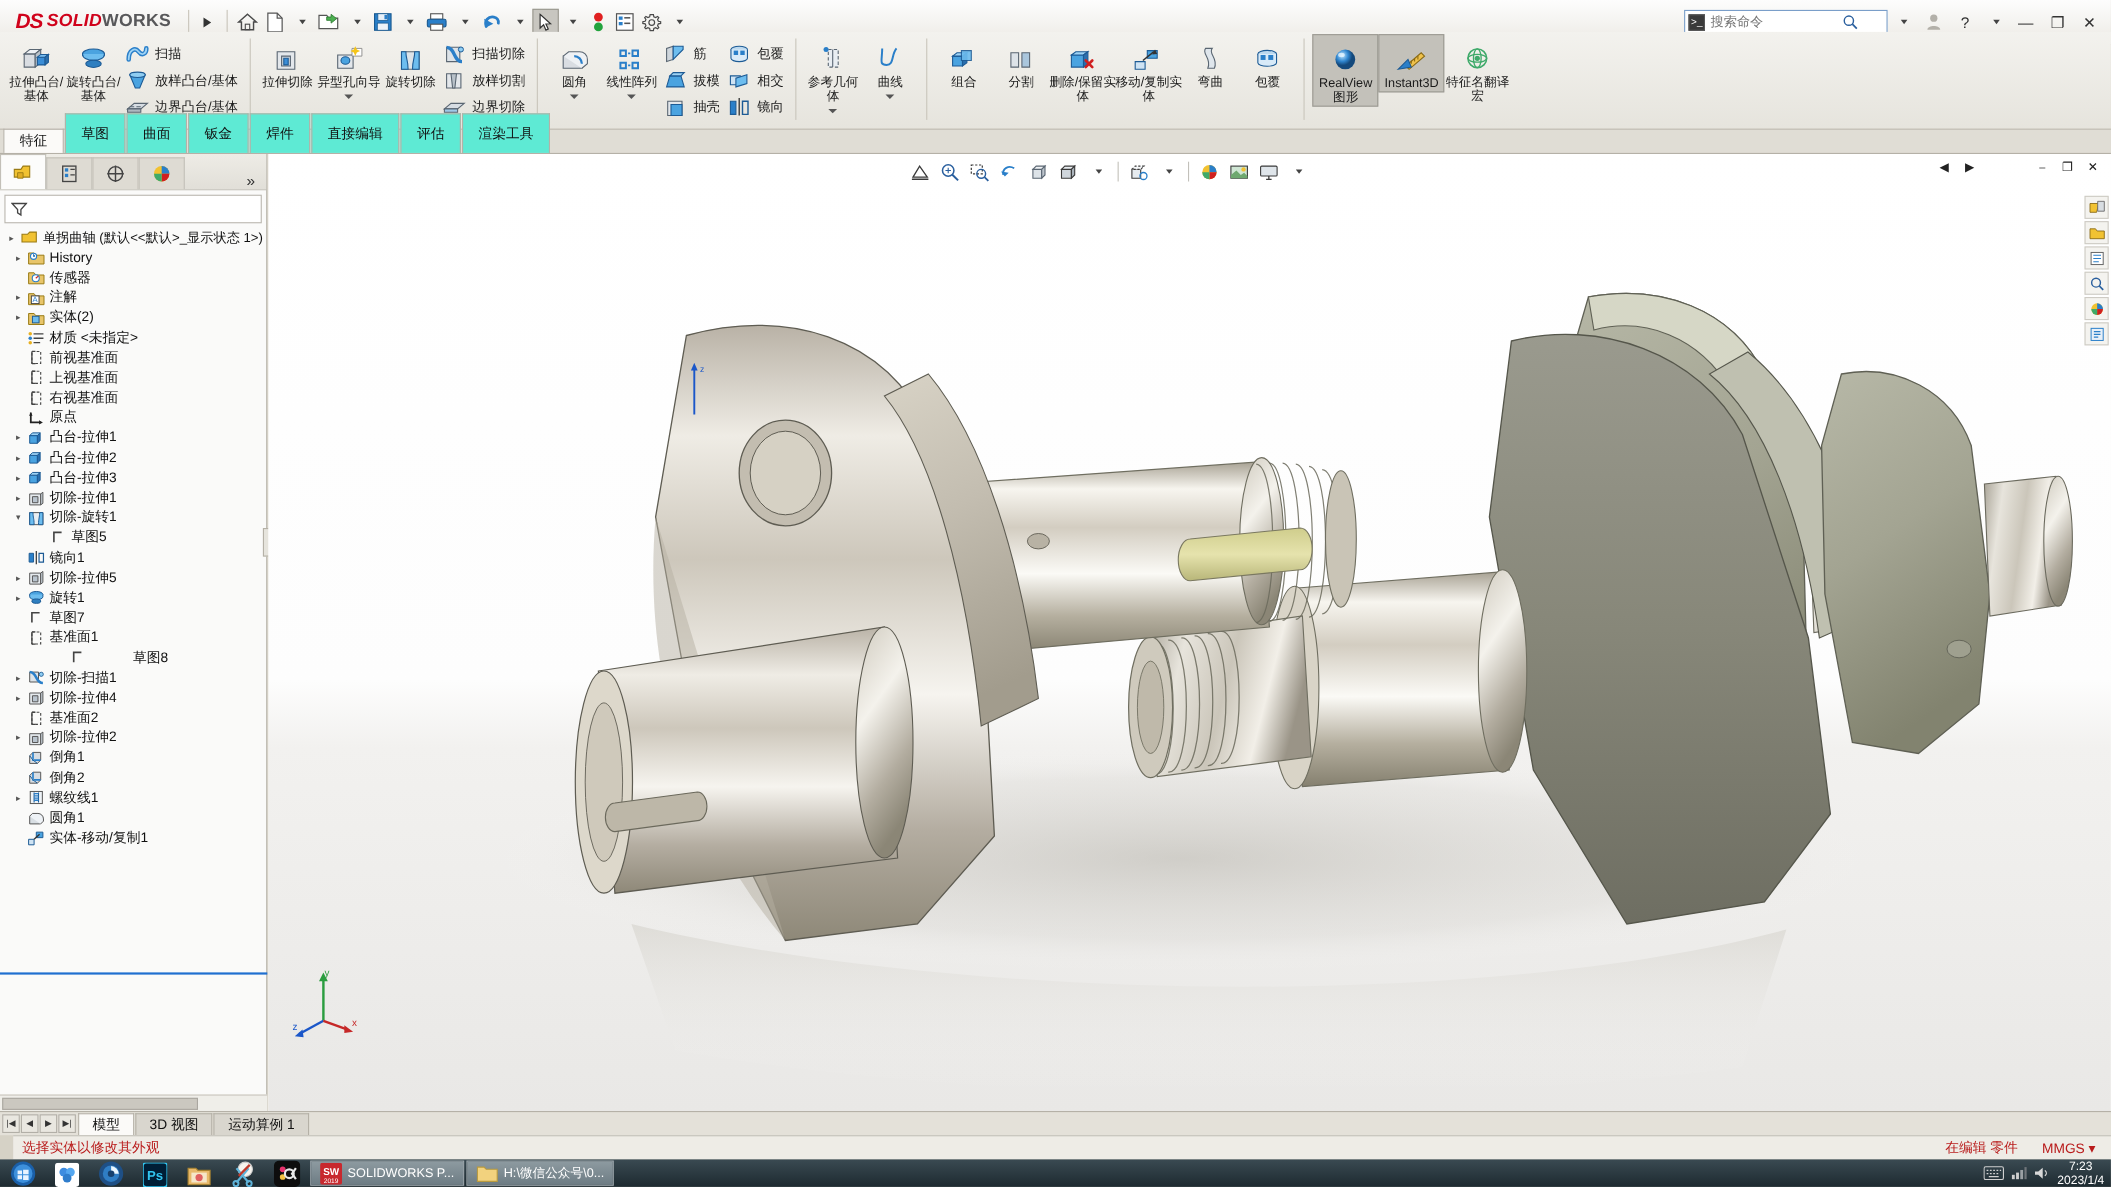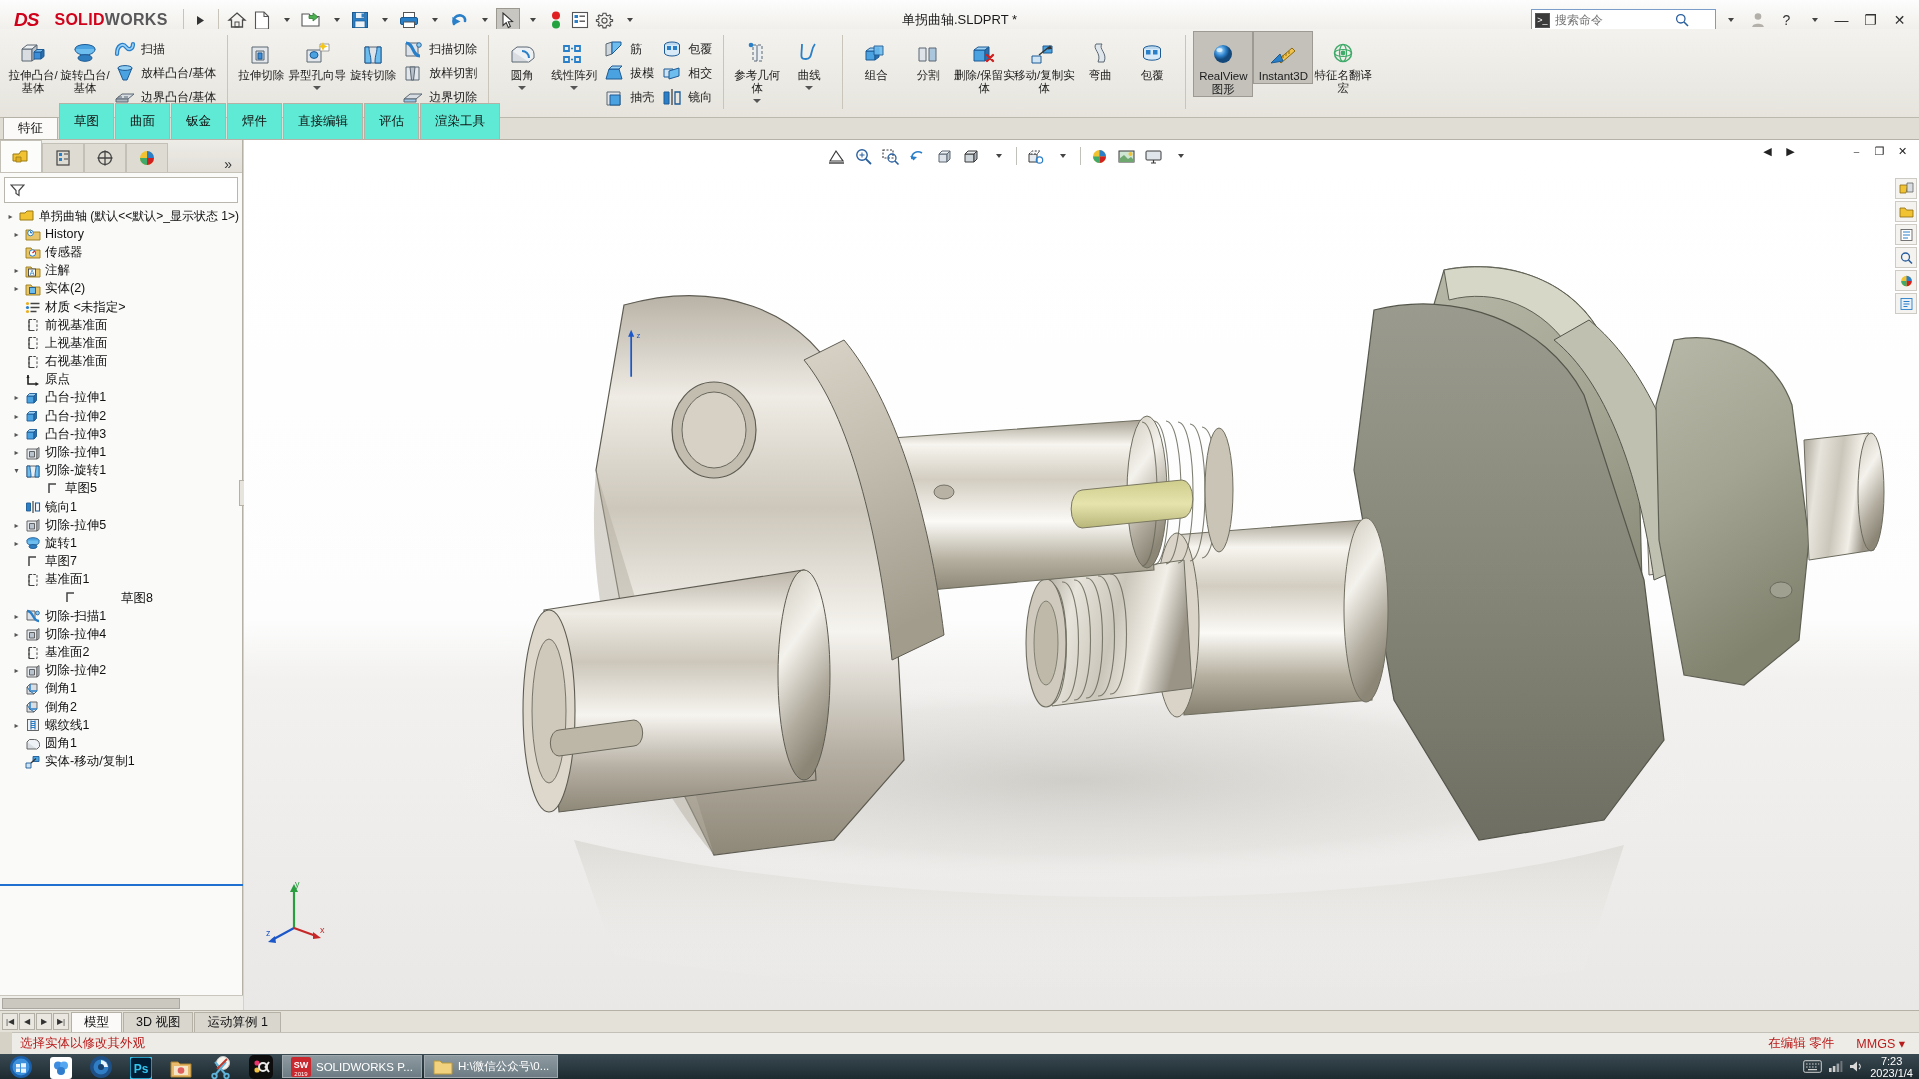--- a/index.html
+++ b/index.html
@@ -12,21 +12,21 @@
 
   
   .titlebar {
     position: absolute; left:0; top:0; width:1919px; height:41px;
     background: linear-gradient(#fdfdfd,#eceae4);
     border-bottom: 1px solid #b9b5ab;
     display: flex; align-items: center;
   }
   .sw-logo { display:flex; align-items:center; padding:0 10px 0 14px; height:29px; }
   .sw-logo .ds { color:#d0021b; font-weight:bold; font-size:19px; font-style:italic; letter-spacing:-1px;}
-  .sw-logo .solid { color:#d0021b; font-weight:bold; font-size:16px; letter-spacing:0.3px; margin-left:16px;}
+  .sw-logo .solid { color:#d0021b; font-weight:bold; font-size:16px; letter-spacing:0.3px; margin-left:4px;font-style:italic;}
   .sw-logo .works { color:#58585a; font-weight:bold; font-size:16px; letter-spacing:0.3px;}
   .tb-sep { width:1px; height:22px; background:#c8c4ba; margin:0 5px; }
   .tb-btn {
     height:25px; min-width:24px; display:flex; align-items:center; justify-content:center;
     padding:0 3px; cursor:default;
   }
   .tb-btn.pressed { background:#c8c6c0; border:1px solid #9a988f; }
   .caret { width:0;height:0;border-left:3.5px solid transparent;border-right:3.5px solid transparent;
            border-top:4px solid #444; margin-left:2px; }
   .title-center {
@@ -252,21 +252,20 @@
   <div class="tb-btn">
     <svg width="19" height="19" viewBox="0 0 19 19">
       <path d="M9.5 2.2 L11 2.2 L11.4 4.3 L13 5 L14.8 3.9 L15.9 5 L14.8 6.8 L15.5 8.4 L17.6 8.8 L17.6 10.3 L15.5 10.7 L14.8 12.3 L15.9 14.1 L14.8 15.2 L13 14.1 L11.4 14.8 L11 16.9 L9.5 16.9 L8 16.9 L7.6 14.8 L6 14.1 L4.2 15.2 L3.1 14.1 L4.2 12.3 L3.5 10.7 L1.4 10.3 L1.4 8.8 L3.5 8.4 L4.2 6.8 L3.1 5 L4.2 3.9 L6 5 L7.6 4.3 L8 2.2 Z" fill="none" stroke="#4a4a4a" stroke-width="1.1"></path>
       <circle cx="9.5" cy="9.55" r="2.6" fill="none" stroke="#4a4a4a" stroke-width="1.1"></circle>
     </svg>
   </div>
   <div class="tb-btn">
       <div class="caret"></div>
     </div>
 
-  <div class="title-center">单拐曲轴.SLDPRT *</div>
 
   <div class="title-right">
     <div class="searchbox">
       <span class="sicon">&gt;_</span>
       <input type="text" placeholder="搜索命令" style="">
       <svg width="14" height="14" viewBox="0 0 14 14">
         <circle cx="5.8" cy="5.8" r="4.2" fill="none" stroke="#2a5f9e" stroke-width="1.3"></circle>
         <line x1="9" y1="9" x2="13" y2="13" stroke="#2a5f9e" stroke-width="1.6"></line>
       </svg>
     </div>

